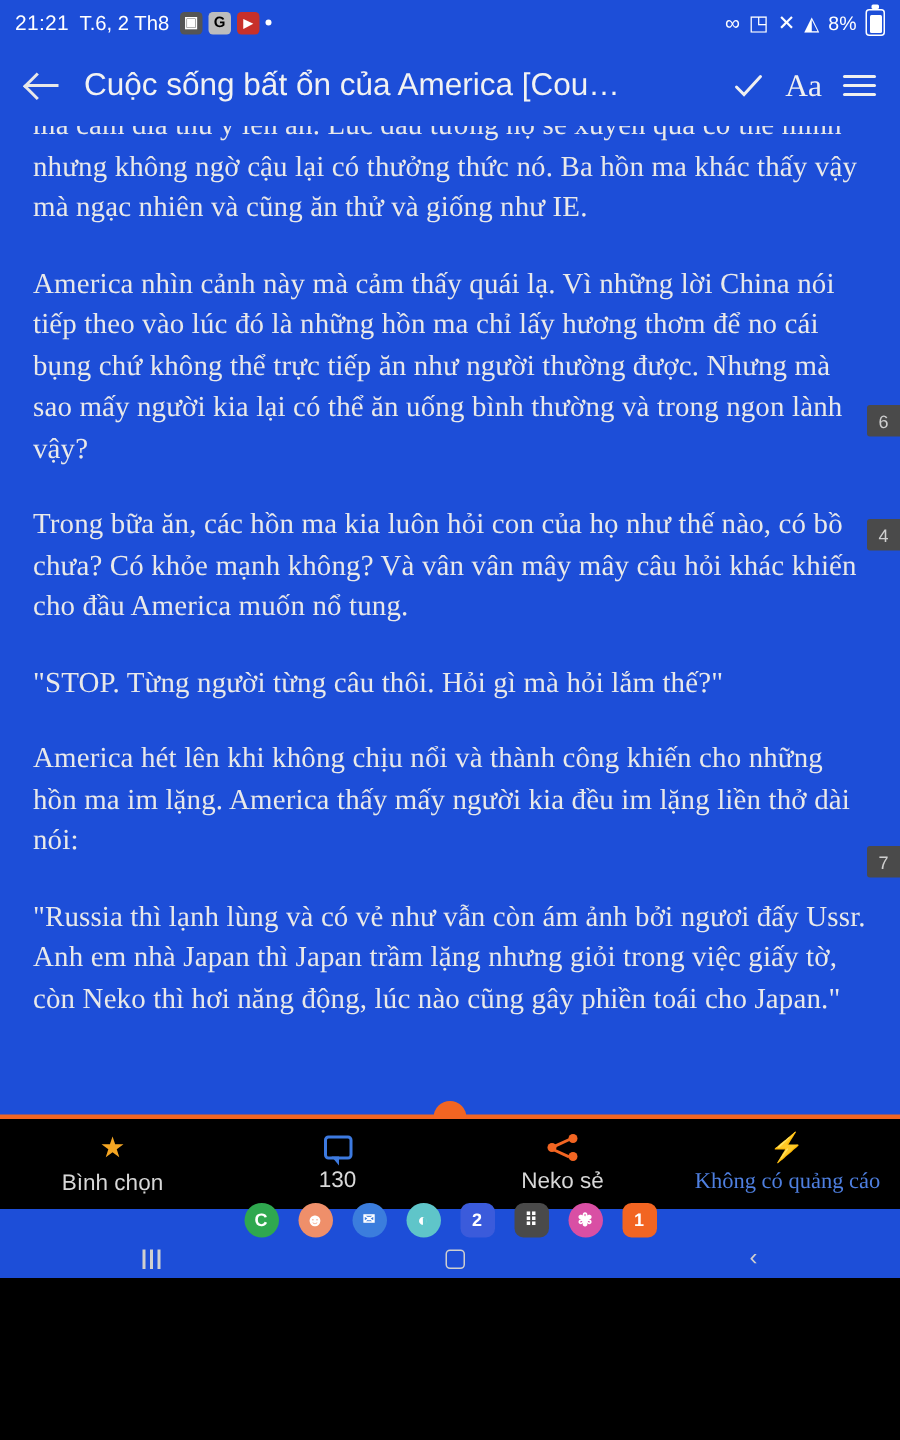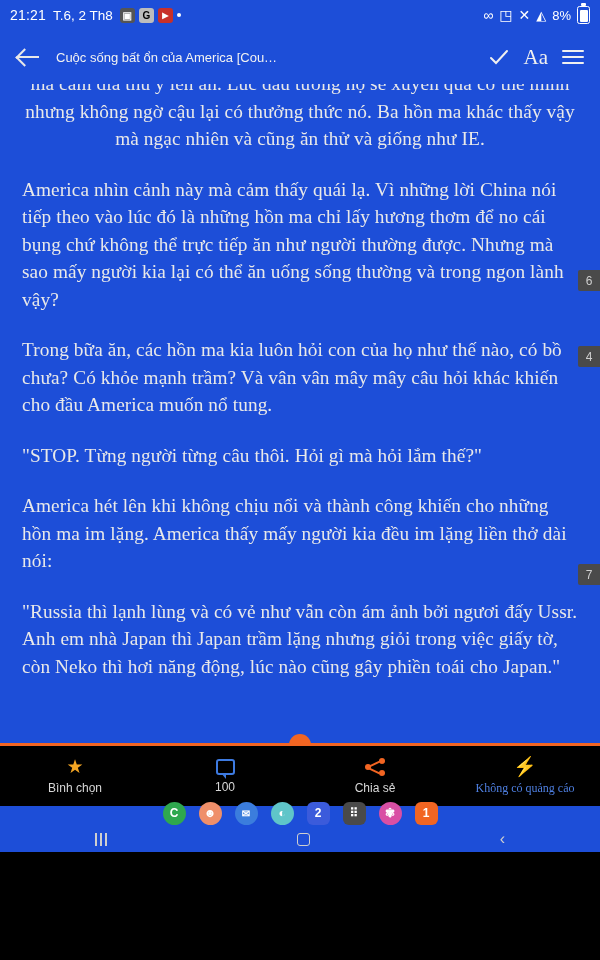--- a/index.html
+++ b/index.html
@@ -50,21 +50,21 @@
   }
   .back-arrow { width:26px;height:26px; position:relative; cursor:pointer; }
   .back-arrow:before{
     content:"";position:absolute;left:2px;top:12px;width:21px;height:2px;background:#e8e8e8;
   }
   .back-arrow:after{
     content:"";position:absolute;left:2px;top:7px;width:11px;height:11px;
     border-left:2px solid #e8e8e8;border-bottom:2px solid #e8e8e8;transform:rotate(45deg);
   }
   .title {
-    flex:1; font-size:13px; color:#f2f2f2; white-space:nowrap;
+    flex:1; font-size:21px; color:#f2f2f2; white-space:nowrap;
     overflow:hidden; text-overflow:ellipsis; font-weight:400;
   }
   .ab-icon { color:#f0f0f0; font-size:20px; cursor:pointer; }
   .font-icon { font-family:"Liberation Serif", serif; font-size:21px; }
   .menu-icon { display:flex;flex-direction:column;gap:4px;width:22px; }
   .menu-icon span{ display:block;height:2px;background:#f0f0f0;border-radius:1px;}
   .menu-icon span:nth-child(1){width:22px}
   .menu-icon span:nth-child(2){width:22px}
   .menu-icon span:nth-child(3){width:22px}
   .check-icon svg { display:block; }
@@ -73,21 +73,21 @@
   .reader {
     position:absolute; top:84px; left:0; right:0; bottom:106px;
     overflow:hidden; padding: 0 22px;
     color:#e9e9e9;
     font-family:"Liberation Serif", serif;
   }
   .reader p {
     font-size:19.3px; line-height:27.5px; margin-bottom:23px;
     letter-spacing:.1px;
   }
-  .reader p.first { margin-top:-14px;text-align:center; }
+  .reader p.first { margin-top:-14px; }
 
   
   .chip {
     position:absolute; right:0; width:22px; height:21px;
     background:#4a4a4a; color:#cfcfcf; font-family:"Liberation Sans", sans-serif;
     font-size:12px; display:flex; align-items:center; justify-content:center;
     border-radius:2px 0 0 2px;
   }
 
   
@@ -102,21 +102,21 @@
 
   
   .actionbar {
     position:absolute; left:0; right:0; bottom:46px; height:60px;
     background:#000; display:flex; align-items:center;
   }
   .action {
     flex:1; display:flex; flex-direction:column; align-items:center; gap:5px;
     cursor:pointer;
   }
-  .action .lbl { font-size:12px; color:#d8d8d8; font-family:"Liberation Sans", sans-serif; }
+  .action .lbl { font-size:15px; color:#d8d8d8; font-family:"Liberation Sans", sans-serif; }
   .action .lbl.accent { color:#4e7fe0;font-family:Liberation Serif, serif; }
   .star { color:#f5a623; font-size:19px; line-height:1; }
   .bubble {
     width:19px;height:16px;border:2px solid #3d7ae0;border-radius:3px;position:relative;
   }
   .bubble:after{
     content:"";position:absolute;left:3px;bottom:-6px;width:0;height:0;
     border-left:5px solid transparent;border-right:0 solid transparent;border-top:6px solid #3d7ae0;
   }
   .share-ic { width:20px;height:18px;position:relative; }
@@ -188,52 +188,52 @@
     <div class="ab-icon font-icon">Aa</div>
     <div class="menu-icon">
       <span></span>
         <span></span>
         <span></span>
     </div>
   </div>
 
   <div class="reader">
     <p class="first">ma cảm dĩa thủ ý lên ăn. Lúc đầu tưởng họ sẽ xuyên qua cơ thể mình nhưng không ngờ cậu lại có thưởng thức nó. Ba hồn ma khác thấy vậy mà ngạc nhiên và cũng ăn thử và giống như IE.</p>
-    <p>America nhìn cảnh này mà cảm thấy quái lạ. Vì những lời China nói tiếp theo vào lúc đó là những hồn ma chỉ lấy hương thơm để no cái bụng chứ không thể trực tiếp ăn như người thường được. Nhưng mà sao mấy người kia lại có thể ăn uống sống thường và trong ngon lành vậy?</p>
-    <p>Trong bữa ăn, các hồn ma kia luôn hỏi con của họ như thế nào, có bồ chưa? Có khỏe mạnh trầm? Và vân vân mây mây câu hỏi khác khiến cho đầu America muốn nổ tung.</p>
+    <p>America nhìn cảnh này mà cảm thấy quái lạ. Vì những lời China nói tiếp theo vào lúc đó là những hồn ma chỉ lấy hương thơm để no cái bụng chứ không thể trực tiếp ăn như người thường được. Nhưng mà sao mấy người kia lại có thể ăn uống bình thường và trong ngon lành vậy?</p>
+    <p>Trong bữa ăn, các hồn ma kia luôn hỏi con của họ như thế nào, có bồ chưa? Có khỏe mạnh không? Và vân vân mây mây câu hỏi khác khiến cho đầu America muốn nổ tung.</p>
     <p>"STOP. Từng người từng câu thôi. Hỏi gì mà hỏi lắm thế?"</p>
     <p>America hét lên khi không chịu nổi và thành công khiến cho những hồn ma im lặng. America thấy mấy người kia đều im lặng liền thở dài nói:</p>
     <p>"Russia thì lạnh lùng và có vẻ như vẫn còn ám ảnh bởi ngươi đấy Ussr. Anh em nhà Japan thì Japan trầm lặng nhưng giỏi trong việc giấy tờ, còn Neko thì hơi năng động, lúc nào cũng gây phiền toái cho Japan."</p>
 
     <div class="chip" style="top:186px">6</div>
     <div class="chip" style="top:262px">4</div>
     <div class="chip" style="top:480px">7</div>
   </div>
 
   <div class="progress-line"></div>
   <div class="progress-knob"></div>
 
   <div class="actionbar">
     <div class="action">
       <span class="star">★</span>
       <span class="lbl">Bình chọn</span>
     </div>
     <div class="action">
       <span class="bubble"></span>
-      <span class="lbl">100</span>
+      <span class="lbl">130</span>
     </div>
     <div class="action">
       <span class="share-ic">
         <u class="l1"></u>
           <u class="l2"></u>
           <i class="a"></i>
           <i class="b"></i>
           <i class="c"></i>
       </span>
-      <span class="lbl">Chia sẻ</span>
+      <span class="lbl">Neko sẻ</span>
     </div>
     <div class="action">
       <span class="bolt">⚡</span>
       <span class="lbl accent">Không có quảng cáo</span>
     </div>
   </div>
 
   <div class="dock">
     <div class="app" style="background:#2fa84f">C</div>
     <div class="app" style="background:#ef8f6a">☻</div>

